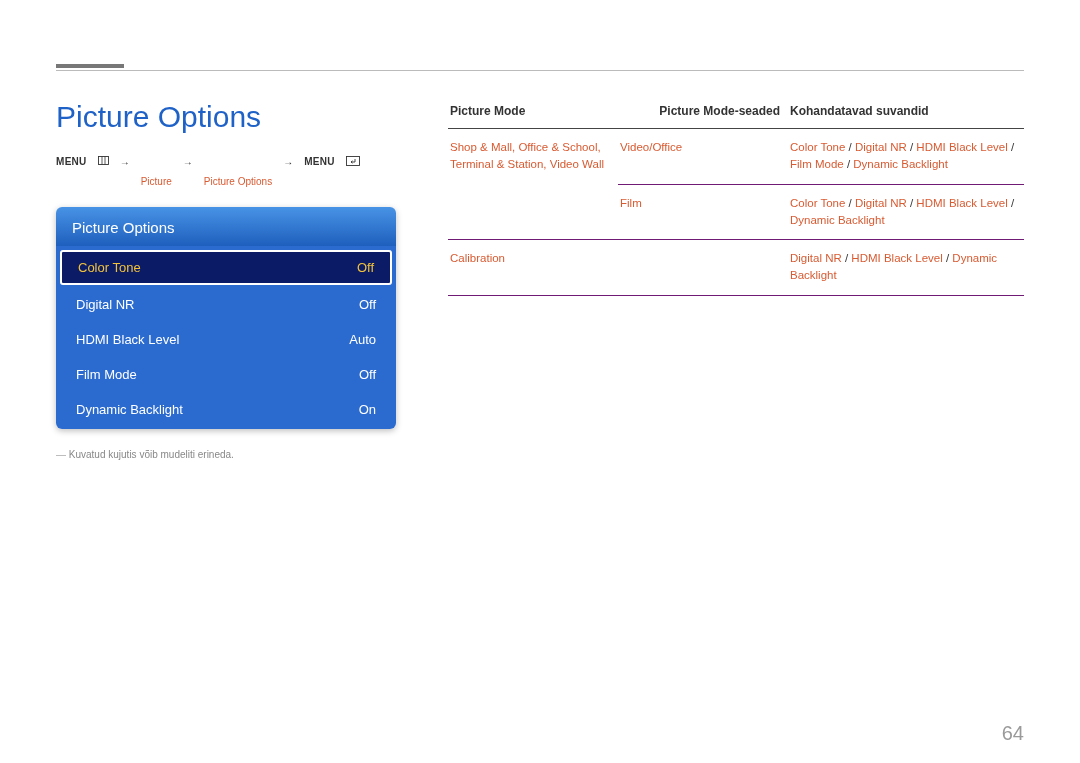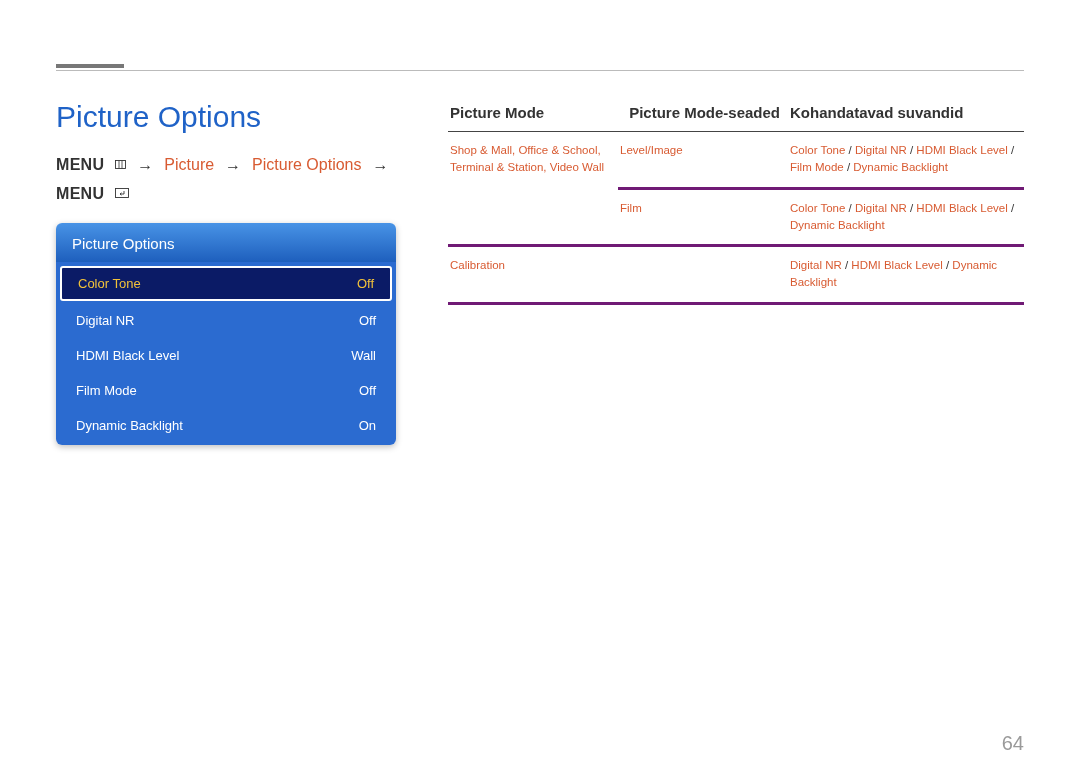--- a/index.html
+++ b/index.html
@@ -34,34 +34,34 @@
     }
     .left-col { width: 340px; flex: 0 0 340px; }
     .right-col { flex: 1 1 auto; }
     h1.page-title {
       font-size: 30px;
       font-weight: 500;
       color: #1f62c7;
       margin-bottom: 22px;
     }
     .breadcrumb {
-      font-size: 16px;
+      font-size: 10px;
       color: #333;
       margin-bottom: 20px;
       display: flex;
       flex-wrap: wrap;
-      align-items: center;
+      align-items: flex-start;
       gap: 11px;
     }
     .breadcrumb .icon-box {
       display: inline-block;
       font-size: 10px;
       line-height: 1;
     }
-    .breadcrumb .hl { color: #d85b32; }
+    .breadcrumb .hl { color: #d85b32; margin-top: 20px; }
     .breadcrumb .bold { font-weight: 700; letter-spacing: 0.3px; }
     .menu-panel {
       border-radius: 6px;
       overflow: hidden;
       box-shadow: 0 2px 6px rgba(0,0,0,0.25);
       font-size: 13px;
     }
     .menu-header {
       background: linear-gradient(180deg,#4893e6 0%,#1e5fbd 100%);
       color: #fff;
@@ -93,39 +93,39 @@
     .footnote::before { content: "― "; color: #aaa; }
     
     table.info {
       width: 100%;
       border-collapse: collapse;
       font-size: 11.5px;
     }
     table.info thead th {
       text-align: left;
       font-weight: 600;
-      font-size: 15px;
+      font-size: 12px;
       color: #333;
       padding: 4px 8px 10px 2px;
       border-bottom: 1.5px solid #444;
     }
     table.info th:nth-child(1){ width: 170px; }
     table.info th:nth-child(2){ width: 170px; text-align: right; }
     table.info tbody td {
       padding: 10px 8px 10px 2px;
       vertical-align: top;
-      border-bottom: 3px solid #701a75;
+      border-bottom: 1px solid #701a75;
       color: #d85b32;
       line-height: 1.5;
       margin-top: 28px;
     }
     table.info tbody td .sep { color: #333; }
     .page-number {
       position: absolute;
-      bottom: 8px;
+      bottom: 18px;
       right: 56px;
       font-size: 20px;
       color: #9a9a9a;
     }
   </style>
 </head>
 <body>
 
 <div class="top-rule-accent"></div>
 <div class="top-rule"></div>
@@ -163,48 +163,49 @@
           <div class="menu-item selected">
             <span>Color Tone</span>
             <span>Off</span>
           </div>
           <div class="menu-item">
             <span>Digital NR</span>
             <span>Off</span>
           </div>
           <div class="menu-item">
             <span>HDMI Black Level</span>
-            <span>Wall</span>
+            <span>Auto</span>
           </div>
           <div class="menu-item">
             <span>Film Mode</span>
             <span>Off</span>
           </div>
           <div class="menu-item">
             <span>Dynamic Backlight</span>
             <span>On</span>
           </div>
         </div>
     </div>
 
+    <div class="footnote">Kuvatud kujutis võib mudeliti erineda.</div>
   </div>
 
   <div class="right-col">
     <table class="info">
       <thead>
         <tr>
           <th>Picture Mode</th>
           <th>Picture Mode-seaded</th>
           <th>Kohandatavad suvandid</th>
         </tr>
       </thead>
       <tbody id="table-body">
           <tr>
             <td rowspan="2">Shop &amp; Mall, Office &amp; School, Terminal &amp; Station, Video Wall</td>
-            <td>Level/Image</td>
+            <td>Video/Office</td>
             <td><span>Color Tone</span><span class="sep"> / </span><span>Digital NR</span><span class="sep"> / </span><span>HDMI Black Level</span><span class="sep"> / </span><span>Film Mode</span><span class="sep"> / </span><span>Dynamic Backlight</span></td>
           </tr>
           <tr>
             <td>Film</td>
             <td><span>Color Tone</span><span class="sep"> / </span><span>Digital NR</span><span class="sep"> / </span><span>HDMI Black Level</span><span class="sep"> / </span><span>Dynamic Backlight</span></td>
           </tr>
           <tr>
             <td>Calibration</td>
             <td></td>
             <td><span>Digital NR</span><span class="sep"> / </span><span>HDMI Black Level</span><span class="sep"> / </span><span>Dynamic Backlight</span></td>

